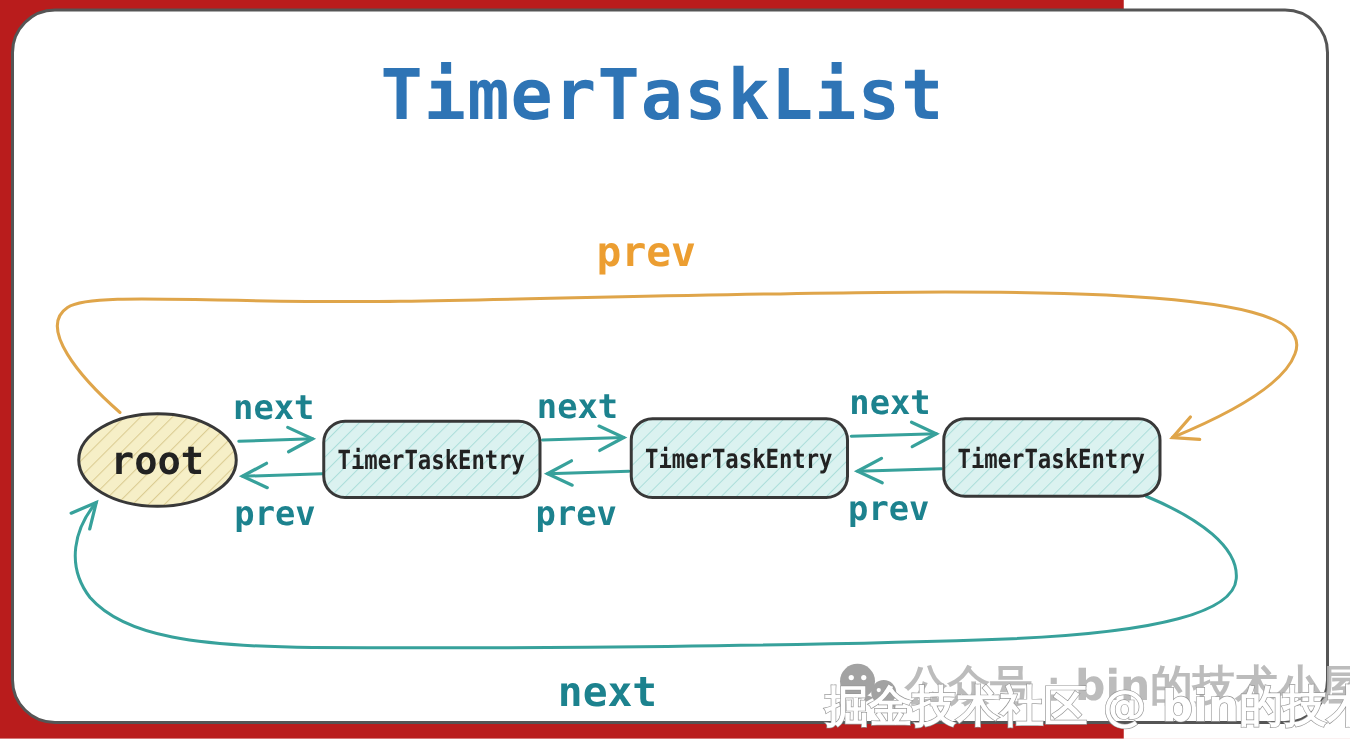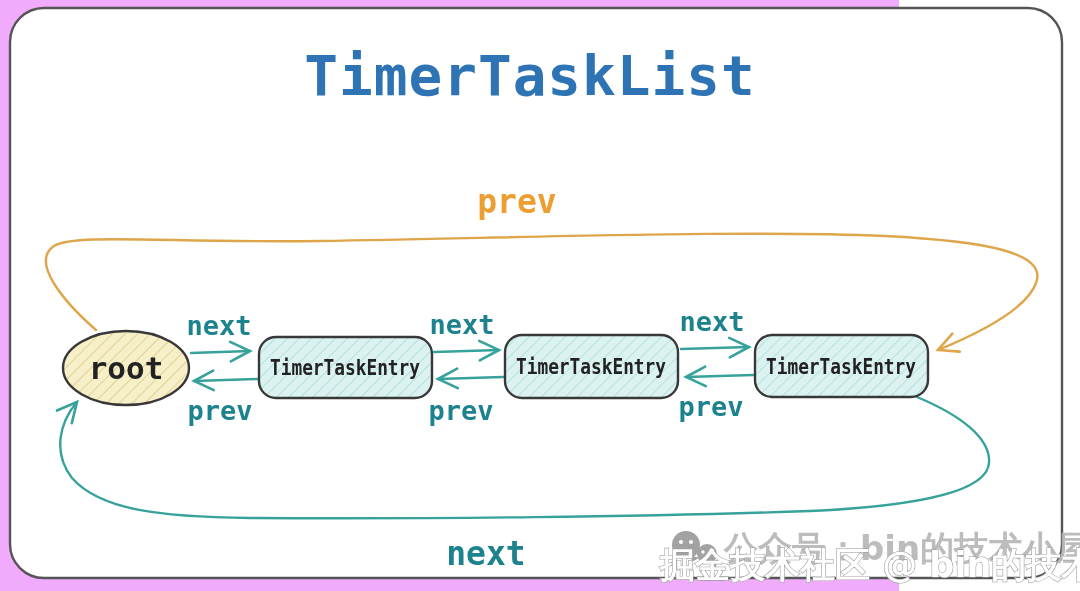--- a/index.html
+++ b/index.html
@@ -8,21 +8,21 @@
     background: #ffffff;
     width: 1080px;
     height: 591px;
     overflow: hidden;
     font-family: "DejaVu Sans Mono", monospace;
   }
   .page {
     position: relative;
     width: 899px;
     height: 591px;
-    background: #f0abfc;
+    background: #b91c1c;
   }
   svg { display: block; }
   text { user-select: none; }
   .mono   { font-family: "DejaVu Sans Mono", monospace; font-weight: bold; }
   .cjk    { font-family: "DejaVu Sans", "Liberation Sans", sans-serif; font-weight: bold; }
   .title-text   { fill: #2e74b5; font-size: 56px; letter-spacing: 1px; }
   .node-label   { fill: #222222; }
   .edge-label   { fill: #1c828e; font-size: 27px; }
   .loop-label-orange { fill: #ec9e31; font-size: 33px; }
   .loop-label-teal   { fill: #1c828e; font-size: 33px; }

